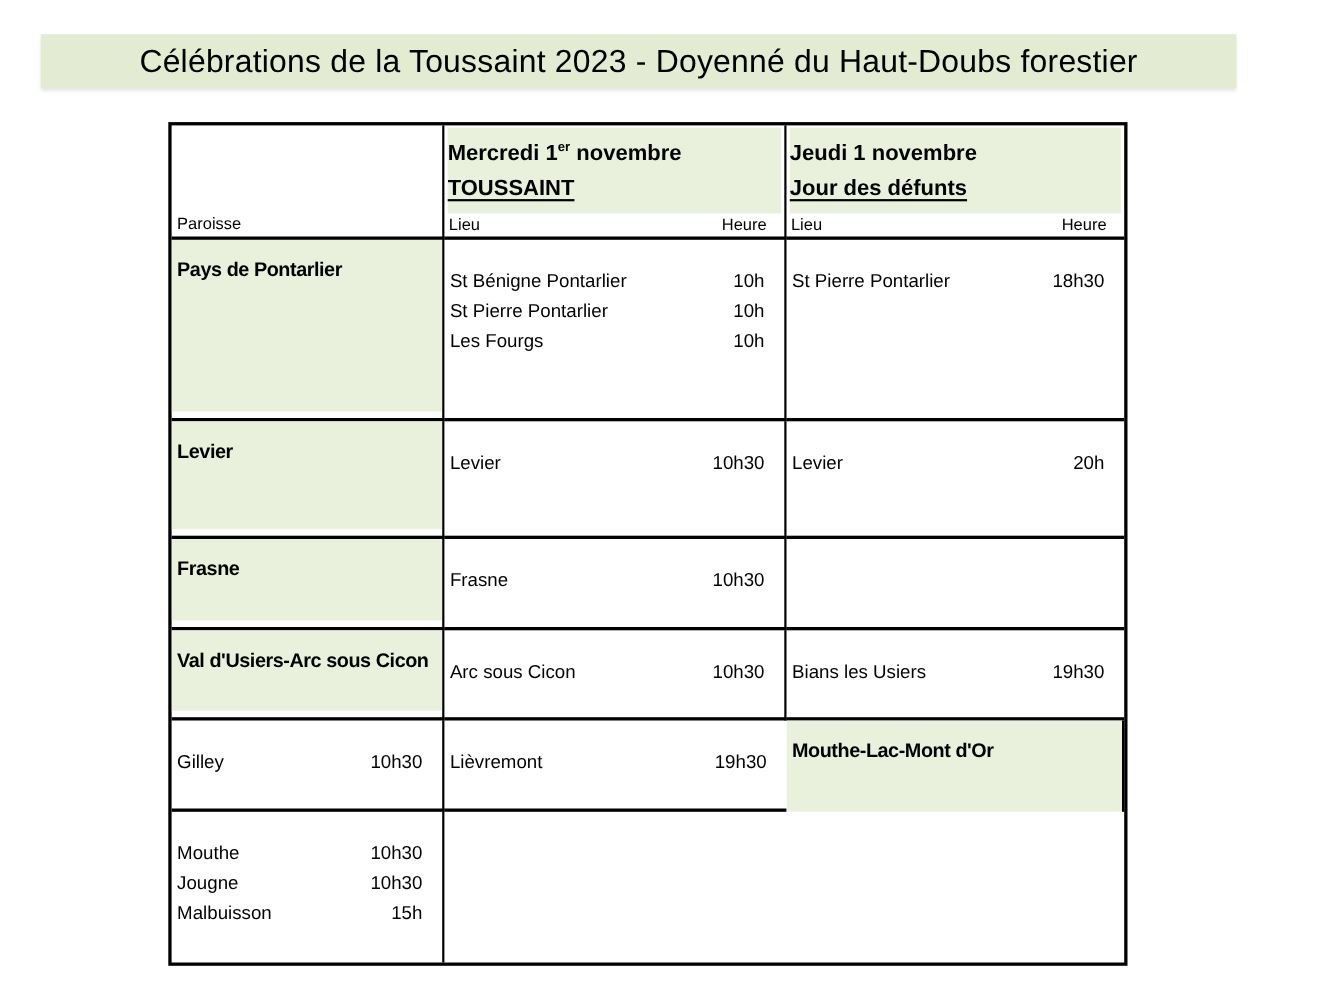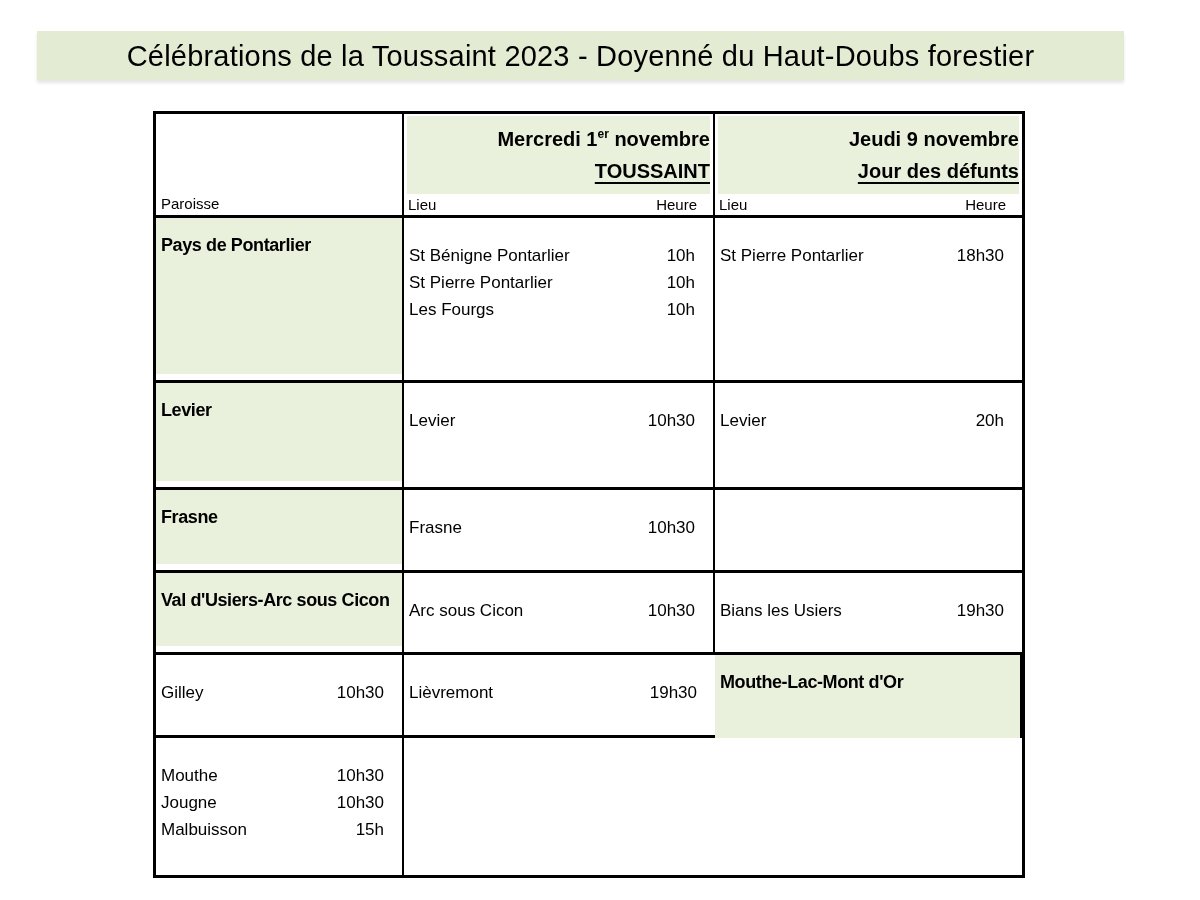--- a/index.html
+++ b/index.html
@@ -54,21 +54,21 @@
   .corner-label {
     position: absolute;
     bottom: 3px; left: 5px;
     font-size: 15px;
   }
   .day-band {
     position: absolute;
     top: 2px; left: 3px; right: 3px;
     height: 78px;
     background: var(--header-band-bg, #e9f1dc);
-    text-align: right;
+    text-align: left;
     font-weight: bold;
     font-size: 20px;
   }
   .day-line1 { margin-top: 7px; line-height: 32px; }
   .day-line1 sup { font-size: 12px; line-height: 0; }
   .day-line2 {
     line-height: 32px;
     text-decoration: underline;
     text-decoration-thickness: 2px;
     text-underline-offset: 4px;
@@ -128,21 +128,21 @@
         <div class="day-line2">TOUSSAINT</div>
       </div>
       <div class="sub-labels">
         <span>Lieu</span>
         <span>Heure</span>
       </div>
     </div>
 
     <div class="cell col3 day-header">
       <div class="day-band">
-        <div class="day-line1"><span>Jeudi 9 novembre</span><sup></sup><span></span></div>
+        <div class="day-line1"><span>Jeudi 1 novembre</span><sup></sup><span></span></div>
         <div class="day-line2">Jour des défunts</div>
       </div>
       <div class="sub-labels">
         <span>Lieu</span>
         <span>Heure</span>
       </div>
     </div>
 
   <div class="cell col1 parish-cell">
         <div class="green-fill"></div>

